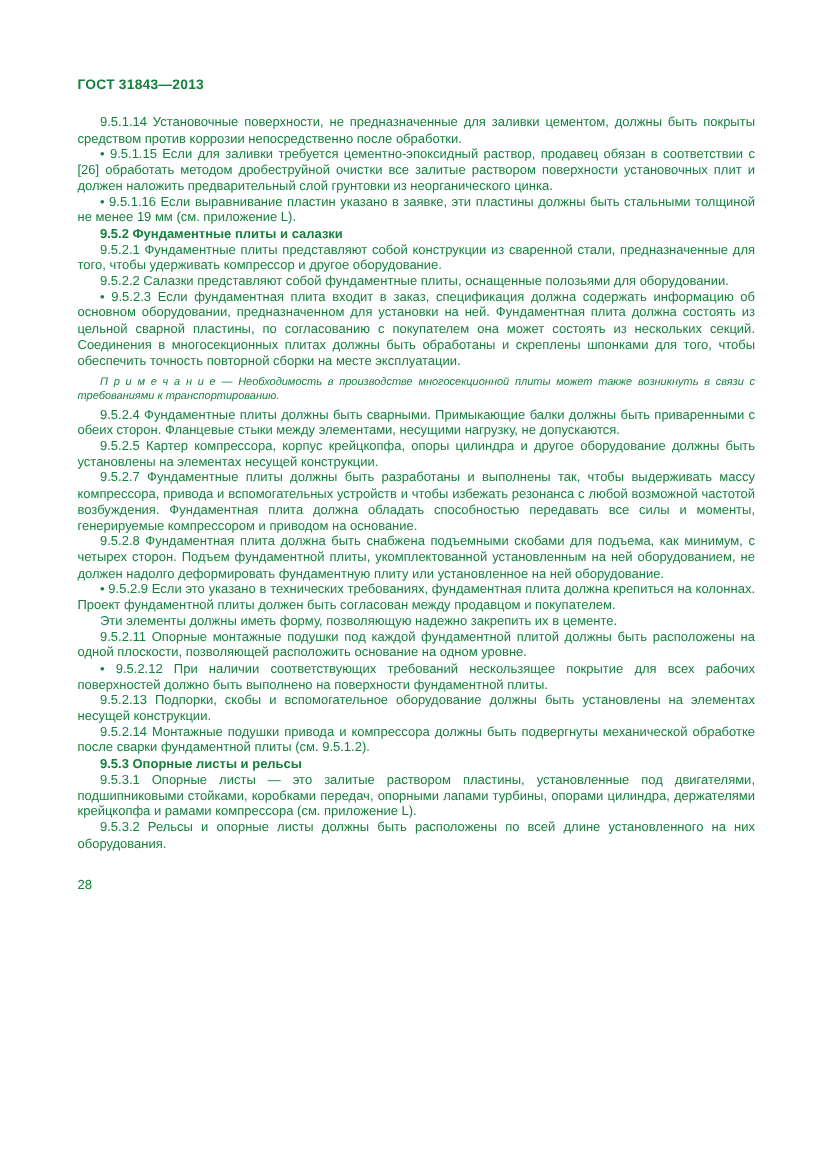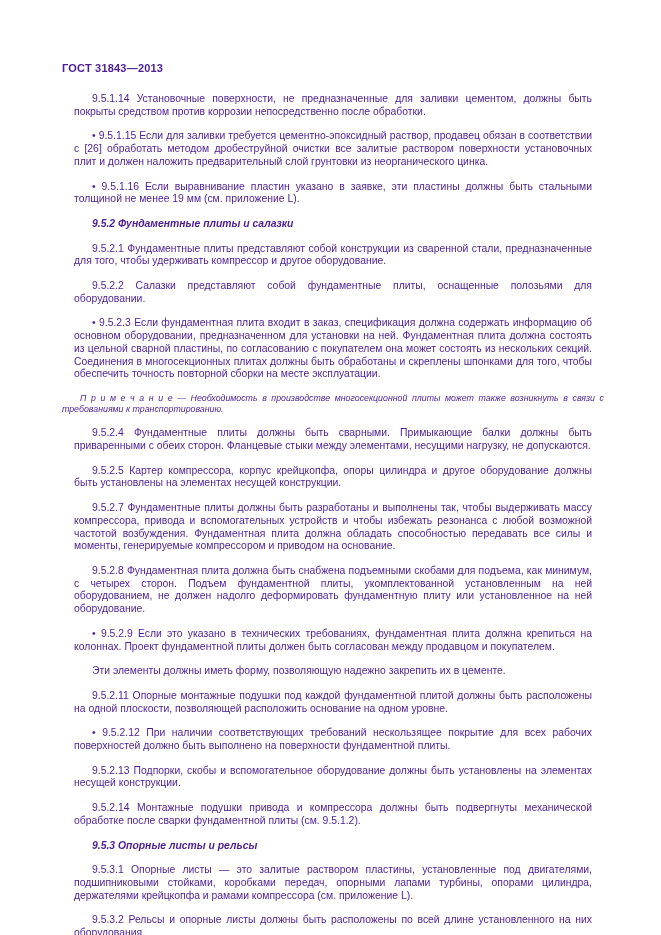--- a/index.html
+++ b/index.html
@@ -8,41 +8,40 @@
     background: #ffffff;
   }
   .page {
     position: relative;
     width: 661px;
     height: 935px;
     background: #ffffff;
     box-sizing: border-box;
     padding: 62px 57px 0 62px;
     font-family: "Liberation Sans", sans-serif;
-    color: #4c1d95;
+    color: #15803d;
     overflow: hidden;
   }
   .doc-header {
     font-weight: bold;
     font-size: 11px;
     letter-spacing: 0.2px;
     margin: 0 0 19px 0;
   }
   .doc-body {
     font-size: 10.4px;
     line-height: 12.7px;
     text-align: justify;
   }
   p.para {
-    margin: 12px;
+    margin: 0;
     text-indent: 18px;
   }
   p.heading {
     font-weight: bold;
-    font-style: italic;
   }
   p.note {
     font-size: 8.8px;
     line-height: 11.2px;
     margin: 4px 0 4px 0;
     font-style: italic;
   }
   .doc-footer {
     font-size: 10.5px;
     margin-top: 20px;

